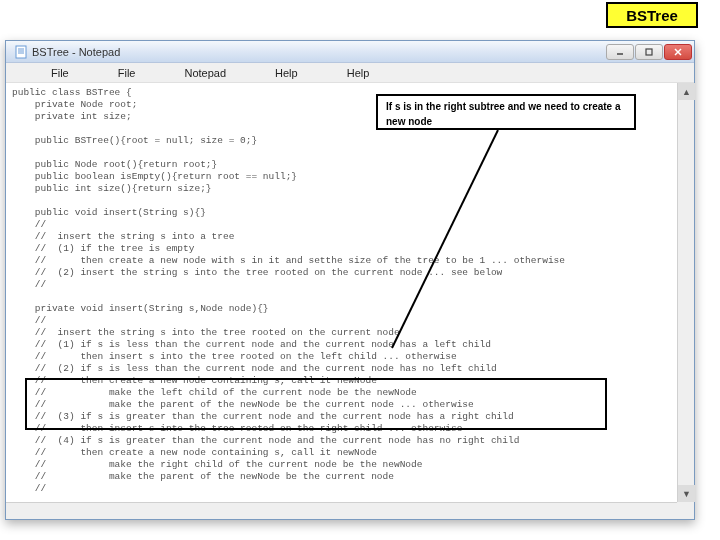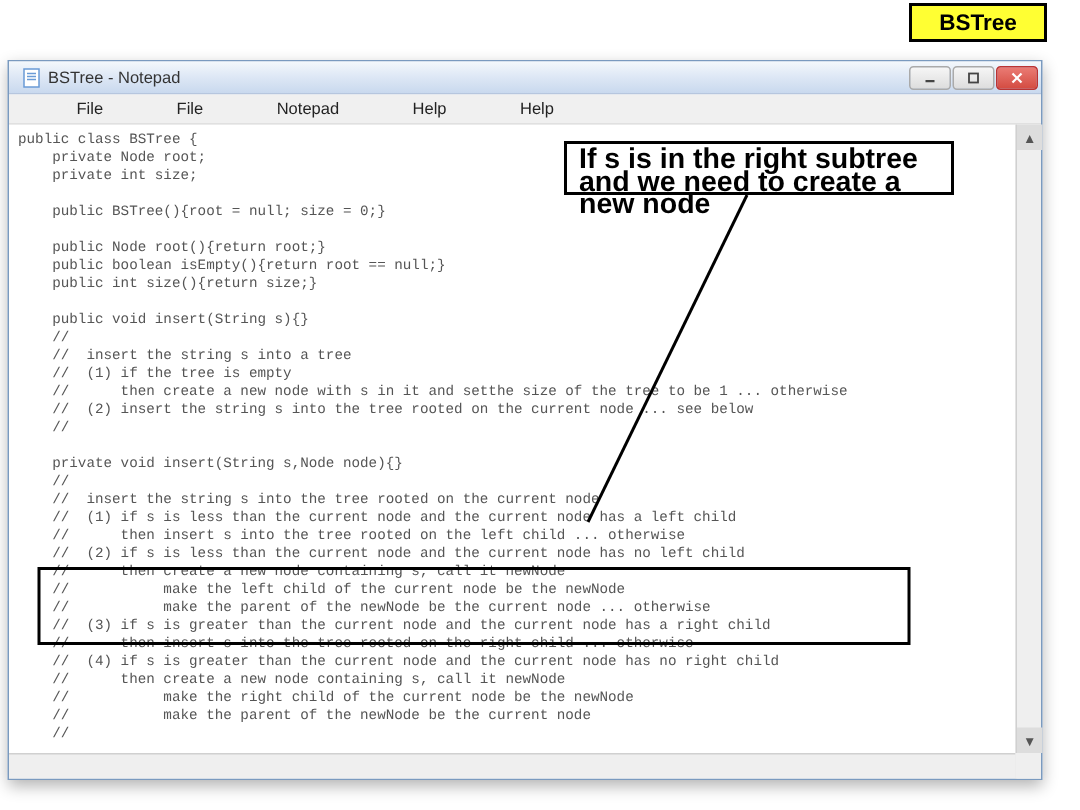--- a/index.html
+++ b/index.html
@@ -93,21 +93,21 @@
   .corner { position:absolute; right:0; bottom:0; width:17px; height:17px; background:#efefef; }
 
   .callout-box {
     position: absolute;
     top: 94px; left: 376px;
     width: 260px; height: 36px;
     border: 2px solid #000;
     background: #fff;
     padding: 3px 8px;
     font-family: Arial, sans-serif;
-    font-size: 19px;
+    font-size: 10px;
     font-weight: bold;
     line-height: 15px;
     z-index: 50;
   }
   .callout-line {
     position: absolute;
     top: 130px; left: 388px;
     width: 120px; height: 220px;
     z-index: 49;
     pointer-events:none;

